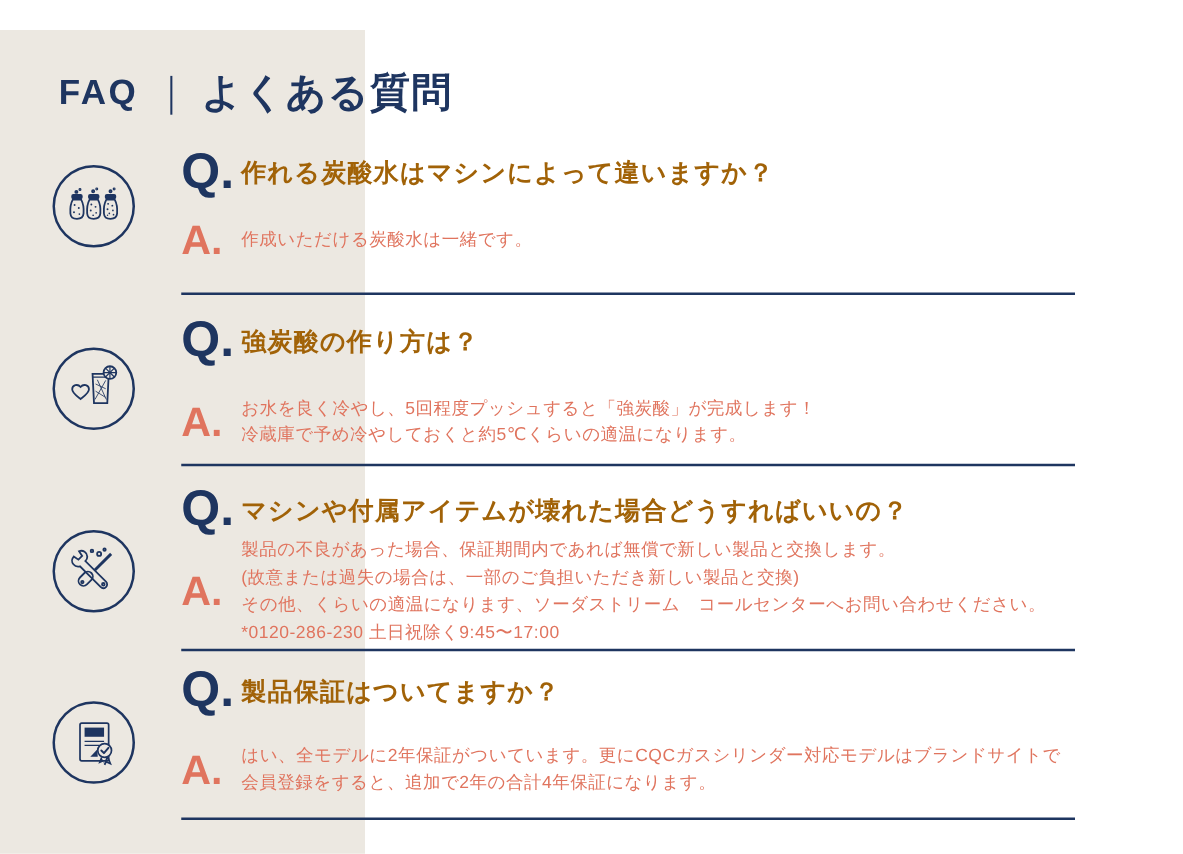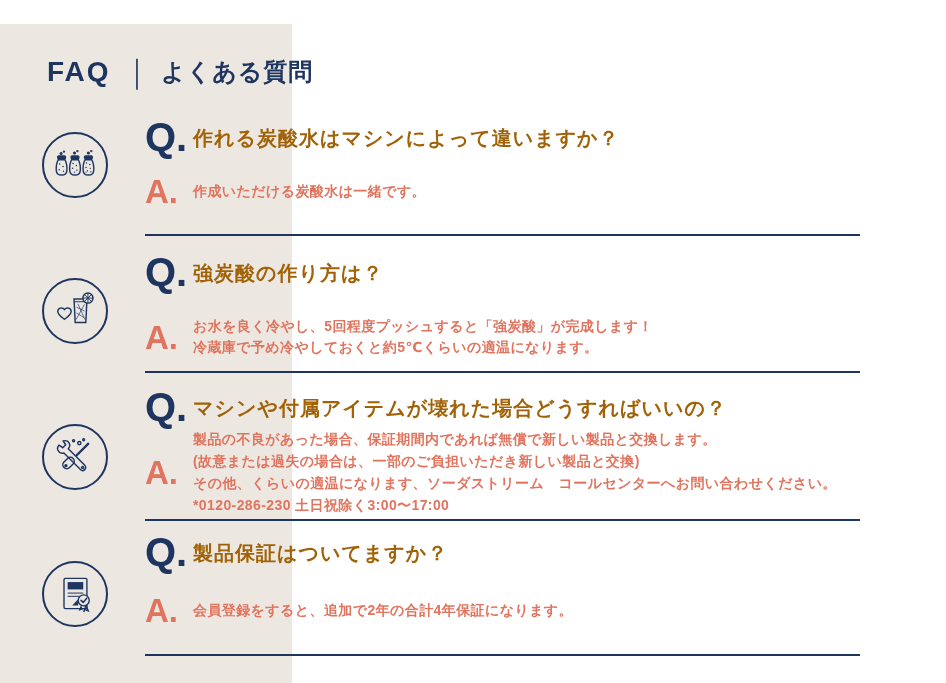--- a/index.html
+++ b/index.html
@@ -10,40 +10,40 @@
   }
   #canvas{position:relative;width:860px;height:683px;background:#ffffff;margin-top:24px;}
 
   
   .left-rail{position:absolute;left:0;top:0;width:292px;height:683px;background:#ece8e1;}
 
   
   .header{position:absolute;left:47px;top:34px;display:flex;align-items:center;z-index:2;}
   .header .logo{font-size:28px;font-weight:800;letter-spacing:2px;color:#1e3560;line-height:1;}
   .header .sep{font-size:27px;font-weight:500;color:#1e3560;margin:0 11px 0 13px;line-height:1;transform:scaleY(1.15);}
-  .header .title{font-size:24px;font-weight:700;color:#1e3560;letter-spacing:1px;line-height:1;}
+  .header .title{font-size:32px;font-weight:700;color:#1e3560;letter-spacing:1px;line-height:1;}
 
   
   .icon-circle{
     position:absolute;left:42px;width:66px;height:66px;border:2.5px solid #1e3560;
     border-radius:50%;box-sizing:border-box;display:flex;align-items:center;justify-content:center;
   }
   .icon-circle svg{display:block;}
   .ic1{top:108px;} .ic2{top:254px;} .ic3{top:400px;} .ic4{top:537px;}
 
   
   .content{position:absolute;left:145px;top:0;right:0;height:683px;}
 
   .qa-q{position:absolute;left:0;display:flex;align-items:flex-start;}
   .q-mark{flex:none;width:48px;font-size:40px;font-weight:700;color:#1e3560;line-height:38px;}
   .q-text{font-size:20px;font-weight:700;color:#a16207;letter-spacing:1px;padding-top:7px;white-space:nowrap;}
 
   .qa-a{position:absolute;left:0;display:flex;align-items:center;}
   .a-mark{flex:none;width:48px;font-size:33px;font-weight:700;color:#e0745e;line-height:1;}
-  .a-lines{font-size:14px;font-weight:700;color:#e0745e;line-height:21px;letter-spacing:0.4px;white-space:nowrap;}
+  .a-lines{font-size:14px;font-weight:400;color:#e0745e;line-height:21px;letter-spacing:0.4px;white-space:nowrap;}
   .a-lines.lh22{line-height:22px;}
 
   .divider{position:absolute;left:0;right:0;height:2px;background:#1e3560;}
   .q1{top:94px;} .a1{top:151px;} .d1{top:210px;}
   .q2{top:229px;} .a2{top:292px;} .d2{top:347px;}
   .q3{top:364px;} .a3{top:404px;} .d3{top:495px;}
   .q4{top:509px;} .a4{top:570px;} .d4{top:630px;}
 </style>
 </head>
 <body>
@@ -183,31 +183,32 @@
     <div class="qa-q q3">
       <span class="q-mark">Q.</span>
       <span class="q-text">マシンや付属アイテムが壊れた場合どうすればいいの？</span>
     </div>
     <div class="qa-a a3">
       <span class="a-mark">A.</span>
       <div class="a-lines lh22">
         <div>製品の不良があった場合、保証期間内であれば無償で新しい製品と交換します。</div>
         <div>(故意または過失の場合は、一部のご負担いただき新しい製品と交換)</div>
         <div>その他、くらいの適温になります、ソーダストリーム　コールセンターへお問い合わせください。</div>
-        <div>*0120-286-230 土日祝除く3:00〜17:00</div>
+        <div>*0120-286-230 土日祝除く9:45〜17:00</div>
       </div>
     </div>
     <div class="divider d3"></div>
 
     <div class="qa-q q4">
       <span class="q-mark">Q.</span>
       <span class="q-text">製品保証はついてますか？</span>
     </div>
     <div class="qa-a a4">
       <span class="a-mark">A.</span>
       <div class="a-lines">
+        <div>はい、全モデルに2年保証がついています。更にCQCガスシリンダー対応モデルはブランドサイトで</div>
         <div>会員登録をすると、追加で2年の合計4年保証になります。</div>
       </div>
     </div>
     <div class="divider d4"></div>
 
   </div>
 </div>
 
 </body></html>

